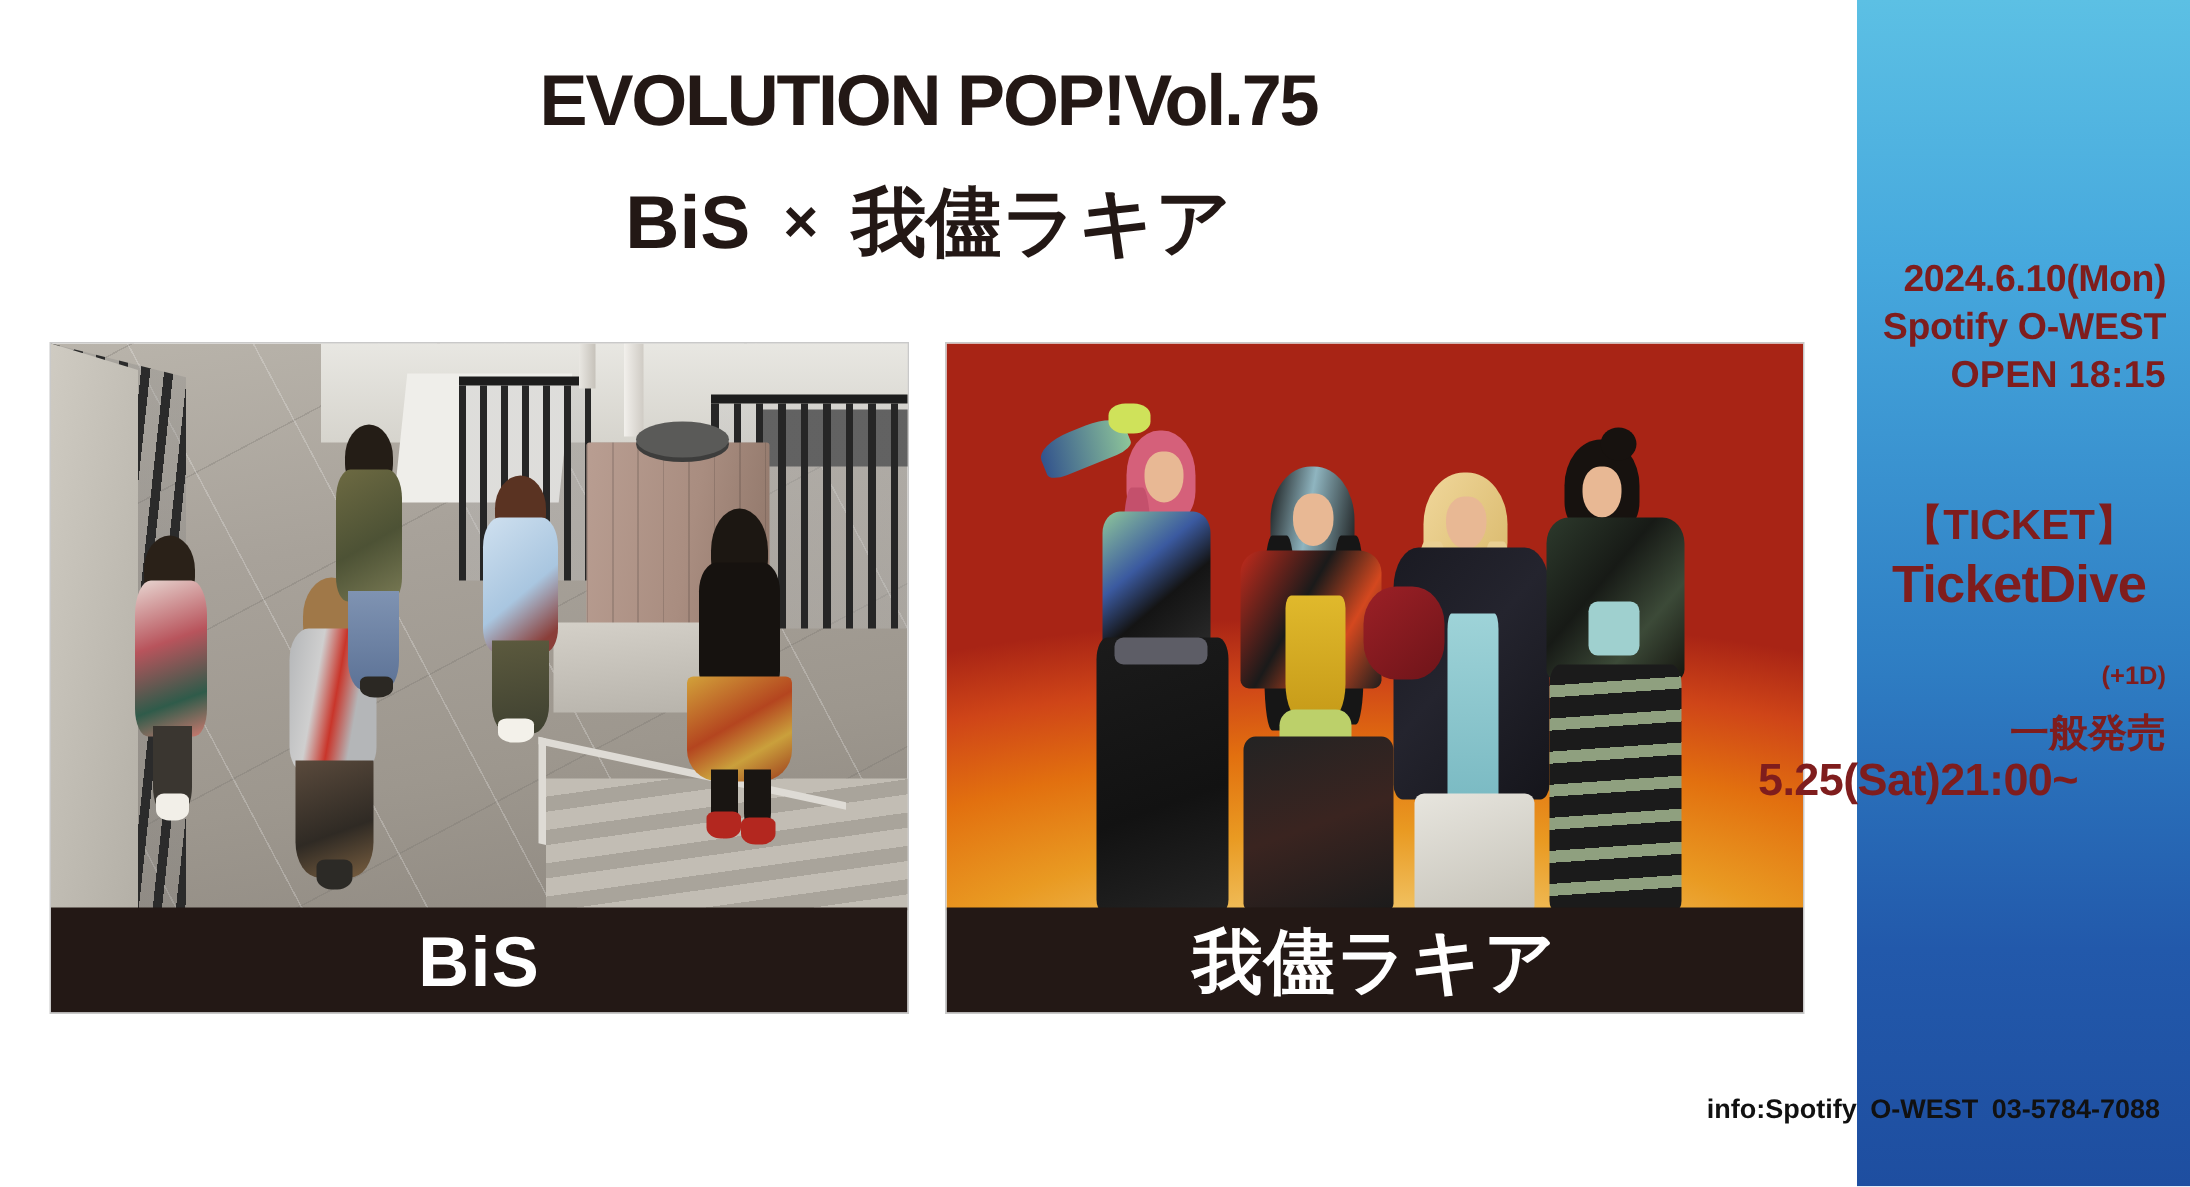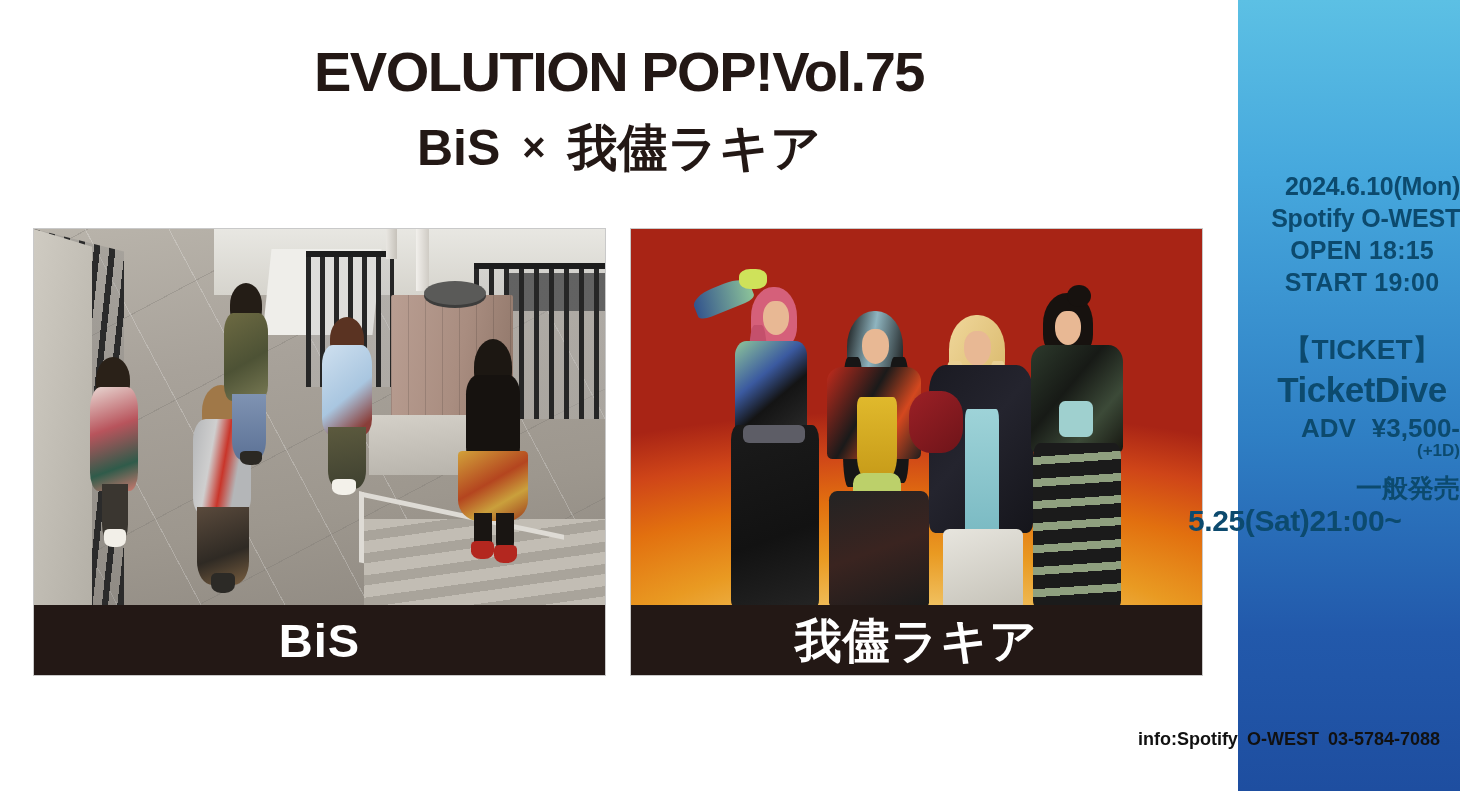--- a/index.html
+++ b/index.html
@@ -28,21 +28,21 @@
     background: linear-gradient(180deg, #5cc0e4 0%, #46a8dd 22%, #2f7fc4 55%, #2259ab 80%, #1e4ea0 100%);
   }
 
   
   .title-main {
     position: absolute;
     left: 0;
     top: 44px;
     width: 1238px;
     text-align: center;
-    font-size: 56px;
+    font-size: 48px;
     font-weight: 900;
     letter-spacing: -1.5px;
     color: #231815;
     line-height: 1.0;
     white-space: nowrap;
   }
   .title-sub {
     position: absolute;
     left: 0;
     top: 122px;
@@ -196,35 +196,34 @@
   }
   .rk-member { position: absolute; }
   .rk-hair { position: absolute; border-radius: 48% 48% 35% 35%; }
   .rk-face { position: absolute; border-radius: 46% 46% 52% 52%; background: #e8b894; }
   .rk-torso { position: absolute; border-radius: 16% 16% 6% 6%; }
   .rk-pants { position: absolute; border-radius: 8% 8% 4% 4%; }
 
   
   .sb-text {
     position: absolute;
-    color: #0c4a6e;
+    color: #7f1d1d;
     font-weight: 800;
     text-align: right;
     white-space: nowrap;
     line-height: 1.28;
-    margin-left: 16px;
   }
   .sb-block-date {
     left: 1248px; top: 170px; width: 196px;
     font-size: 25px;
   }
   .sb-block-date .l1 { letter-spacing: -0.3px; }
   .sb-block-date .l2 { letter-spacing: -0.2px; }
   .sb-block-date .l3,
-  .sb-block-date .l4 { letter-spacing: 0.2px; text-align: center; }
+  .sb-block-date .l4 { letter-spacing: 0.2px; }
 
   .sb-ticket-label {
     left: 1248px; top: 332px; width: 196px;
     font-size: 28px; font-weight: 800; text-align: center;
   }
   .sb-ticket-name {
     left: 1248px; top: 368px; width: 196px;
     font-size: 35px; font-weight: 800; text-align: center; letter-spacing: -0.5px;
   }
   .sb-adv {
@@ -382,29 +381,25 @@
     </div>
     <div class="namebar">
       <span>我儘ラキア</span>
     </div>
   </div>
 
   <div class="sb-text sb-block-date">
     <div class="l1">2024.6.10(Mon)</div>
     <div class="l2">Spotify O-WEST</div>
     <div class="l3">OPEN 18:15</div>
-    <div class="l4">START 19:00</div>
   </div>
 
   <div class="sb-text sb-ticket-name">TicketDive</div>
   <div class="sb-text sb-ticket-label">【TICKET】</div>
 
-  <div class="sb-text sb-adv">
-    <span>ADV</span><span class="gap"></span><span>¥3,500-</span>
-  </div>
   <div class="sb-text sb-onedrink">(+1D)</div>
 
   <div class="sb-text sb-general">一般発売</div>
   <div class="sb-text sb-general-date">5.25(Sat)21:00~</div>
 
   <div class="info-line">
     <span>info:Spotify</span><span class="sp"></span><span>O-WEST</span><span class="sp"></span><span>03-5784-7088</span>
   </div>
 
 </div>

